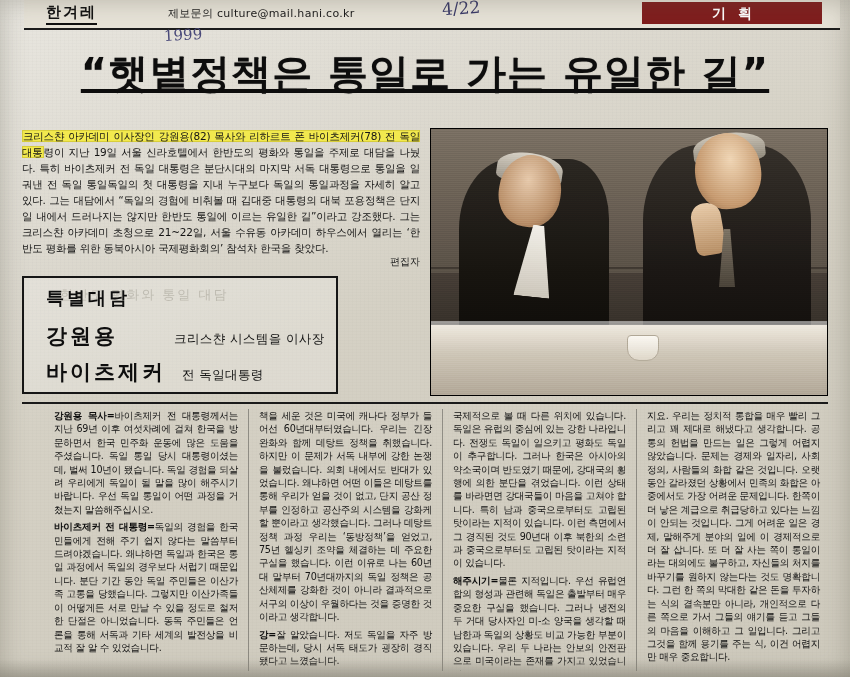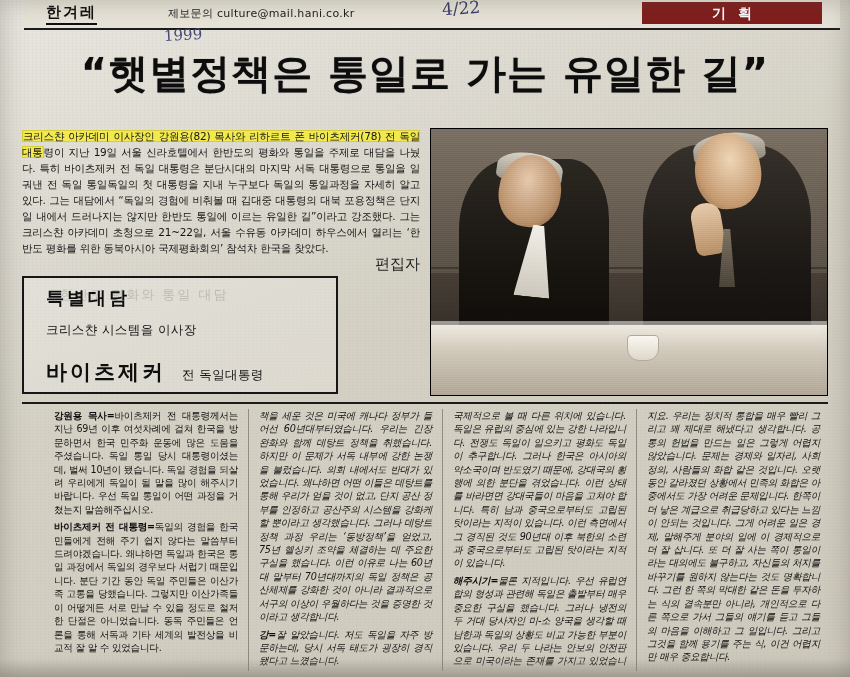--- a/index.html
+++ b/index.html
@@ -96,20 +96,21 @@
     position: absolute;
     left: 0; top: 46px;
     width: 850px;
     text-align: center;
     font-size: 40px;
     font-weight: bold;
     color: #0d0d0d;
     letter-spacing: 1px;
     font-family: "DejaVu Sans", sans-serif;
     text-shadow: 0 0 1px rgba(0,0,0,0.35);
+    text-decoration: underline;
   }
 
   
   .lead {
     position: absolute;
     left: 22px; top: 128px;
     width: 398px;
     font-size: 10.5px;
     line-height: 16px;
     color: #131313;
@@ -119,21 +120,21 @@
   .lead .hl {
     background: #f2e94e;
     box-shadow: 0 0 0 1px rgba(190,180,40,0.5) inset;
     padding: 0 1px;
   }
   .lead-editor {
     position: absolute;
     left: 22px; top: 255px;
     width: 398px;
     text-align: right;
-    font-size: 15px;
+    font-size: 10px;
     color: #222;
     font-family: Liberation Mono, monospace;
   }
 
   
   .dialogue-box {
     position: absolute;
     left: 22px; top: 276px;
     width: 316px;
     height: 118px;
@@ -322,21 +323,21 @@
     padding-right: 10px;
     box-sizing: border-box;
     font-size: 9.6px;
     line-height: 13.4px;
     color: #131313;
     text-align: justify;
     letter-spacing: -0.25px;
     overflow: hidden;
     position: relative;
   }
-  .col + .col { border-left: 1px solid rgba(20,20,20,0.35); padding-left: 10px; font-style: italic; }
+  .col + .col { border-left: 1px solid rgba(20,20,20,0.35); padding-left: 10px; }
   .col p { margin: 0 0 4px 0; }
   .speaker {
     font-weight: bold;
     color: #0b0b0b;
   }
   .fade-bottom {
     position: absolute;
     left: 0; bottom: 0; width: 850px; height: 18px;
     background: linear-gradient(180deg, rgba(205,201,189,0), rgba(150,146,134,0.55));
     pointer-events: none;
@@ -366,20 +367,21 @@
 
   <div class="lead">
     <span class="hl">크리스챤 아카데미 이사장인 강원용(82) 목사와 리하르트 폰 바이츠제커(78) 전 독일 대통</span><span>령이 지난 19일 서울 신라호텔에서 한반도의 평화와 통일을 주제로 대담을 나눴다. 특히 바이츠제커 전 독일 대통령은 분단시대의 마지막 서독 대통령으로 통일을 일궈낸 전 독일 통일독일의 첫 대통령을 지내 누구보다 독일의 통일과정을 자세히 알고 있다. 그는 대담에서 “독일의 경험에 비춰볼 때 김대중 대통령의 대북 포용정책은 단지일 내에서 드러나지는 않지만 한반도 통일에 이르는 유일한 길”이라고 강조했다. 그는 크리스챤 아카데미 초청으로 21~22일, 서울 수유동 아카데미 하우스에서 열리는 ‘한반도 평화를 위한 동북아시아 국제평화회의’ 참석차 한국을 찾았다.</span>
   </div>
   <div class="lead-editor">편집자</div>
 
   <div class="ghost-text">한반도 평화와 통일 대담</div>
   <div class="dialogue-box">
     <div class="dialogue-title">특별대담</div>
     <div class="dialogue-row r1">
+      <div class="dialogue-name">강원용</div>
       <div class="dialogue-role">크리스챤 시스템을 이사장</div>
     </div>
     <div class="dialogue-row r2">
       <div class="dialogue-name">바이츠제커</div>
       <div class="dialogue-role">전 독일대통령</div>
     </div>
   </div>
 
   <div class="photo">
     <div class="bg-wall"></div>

